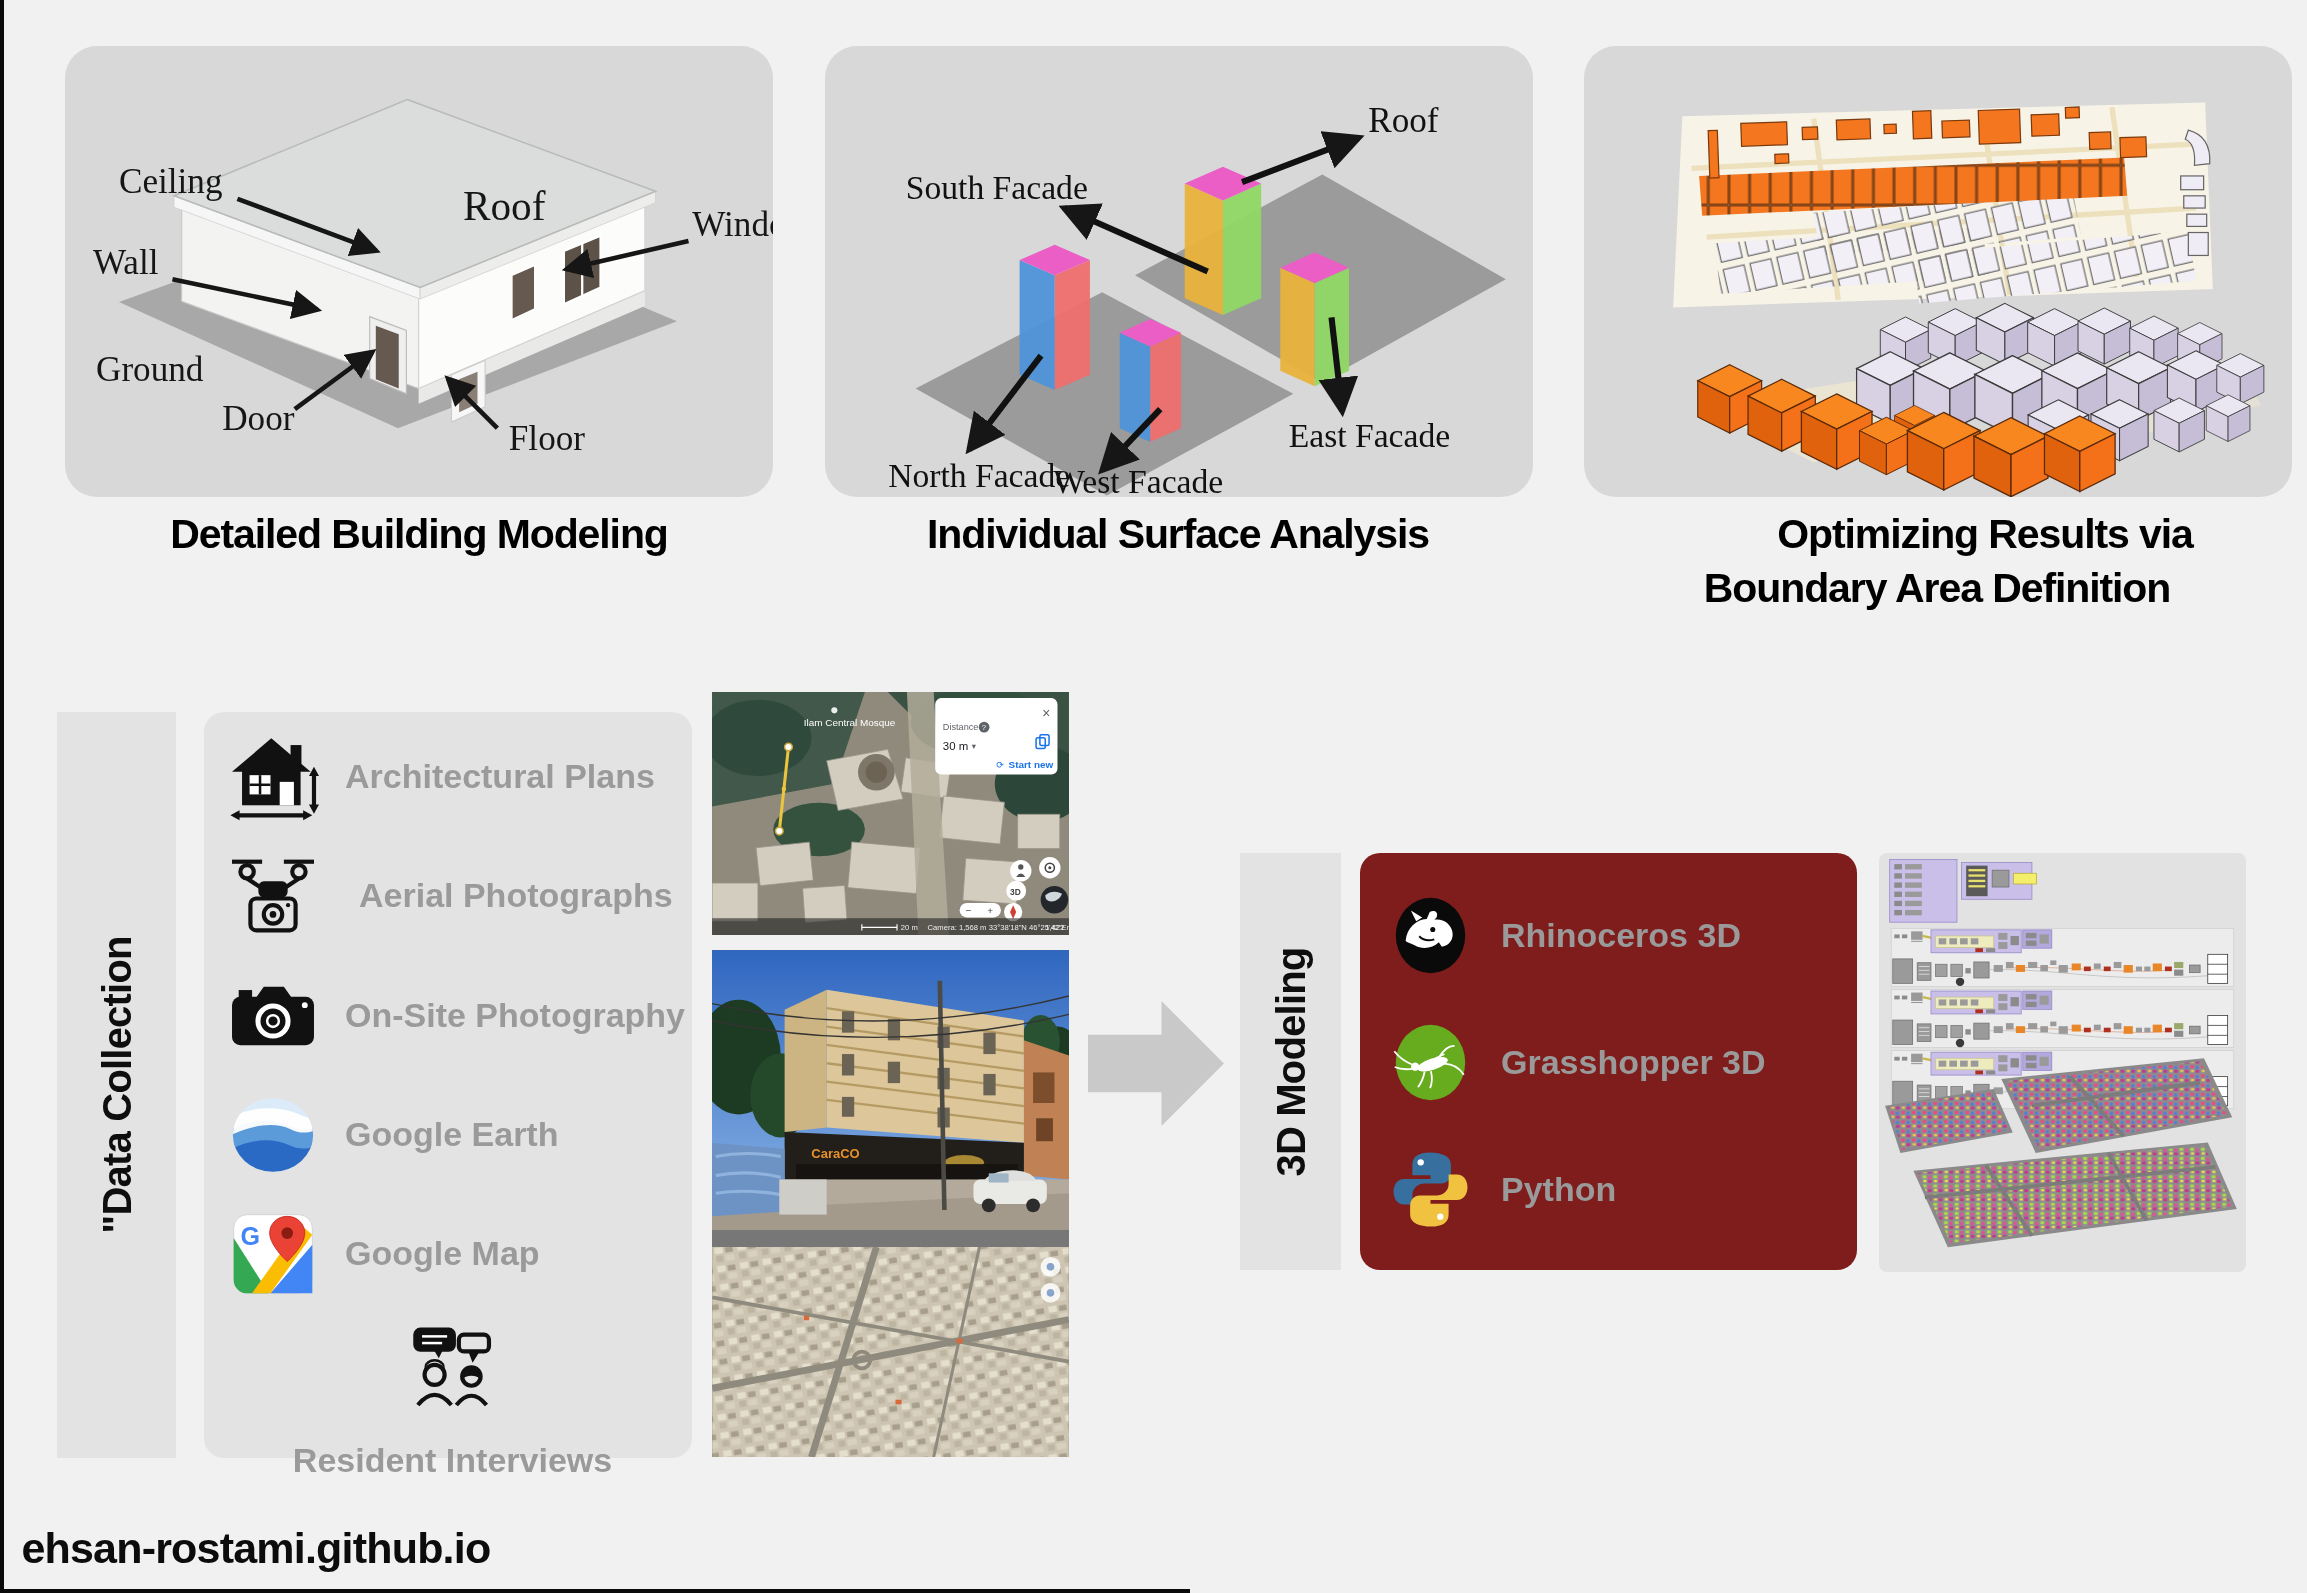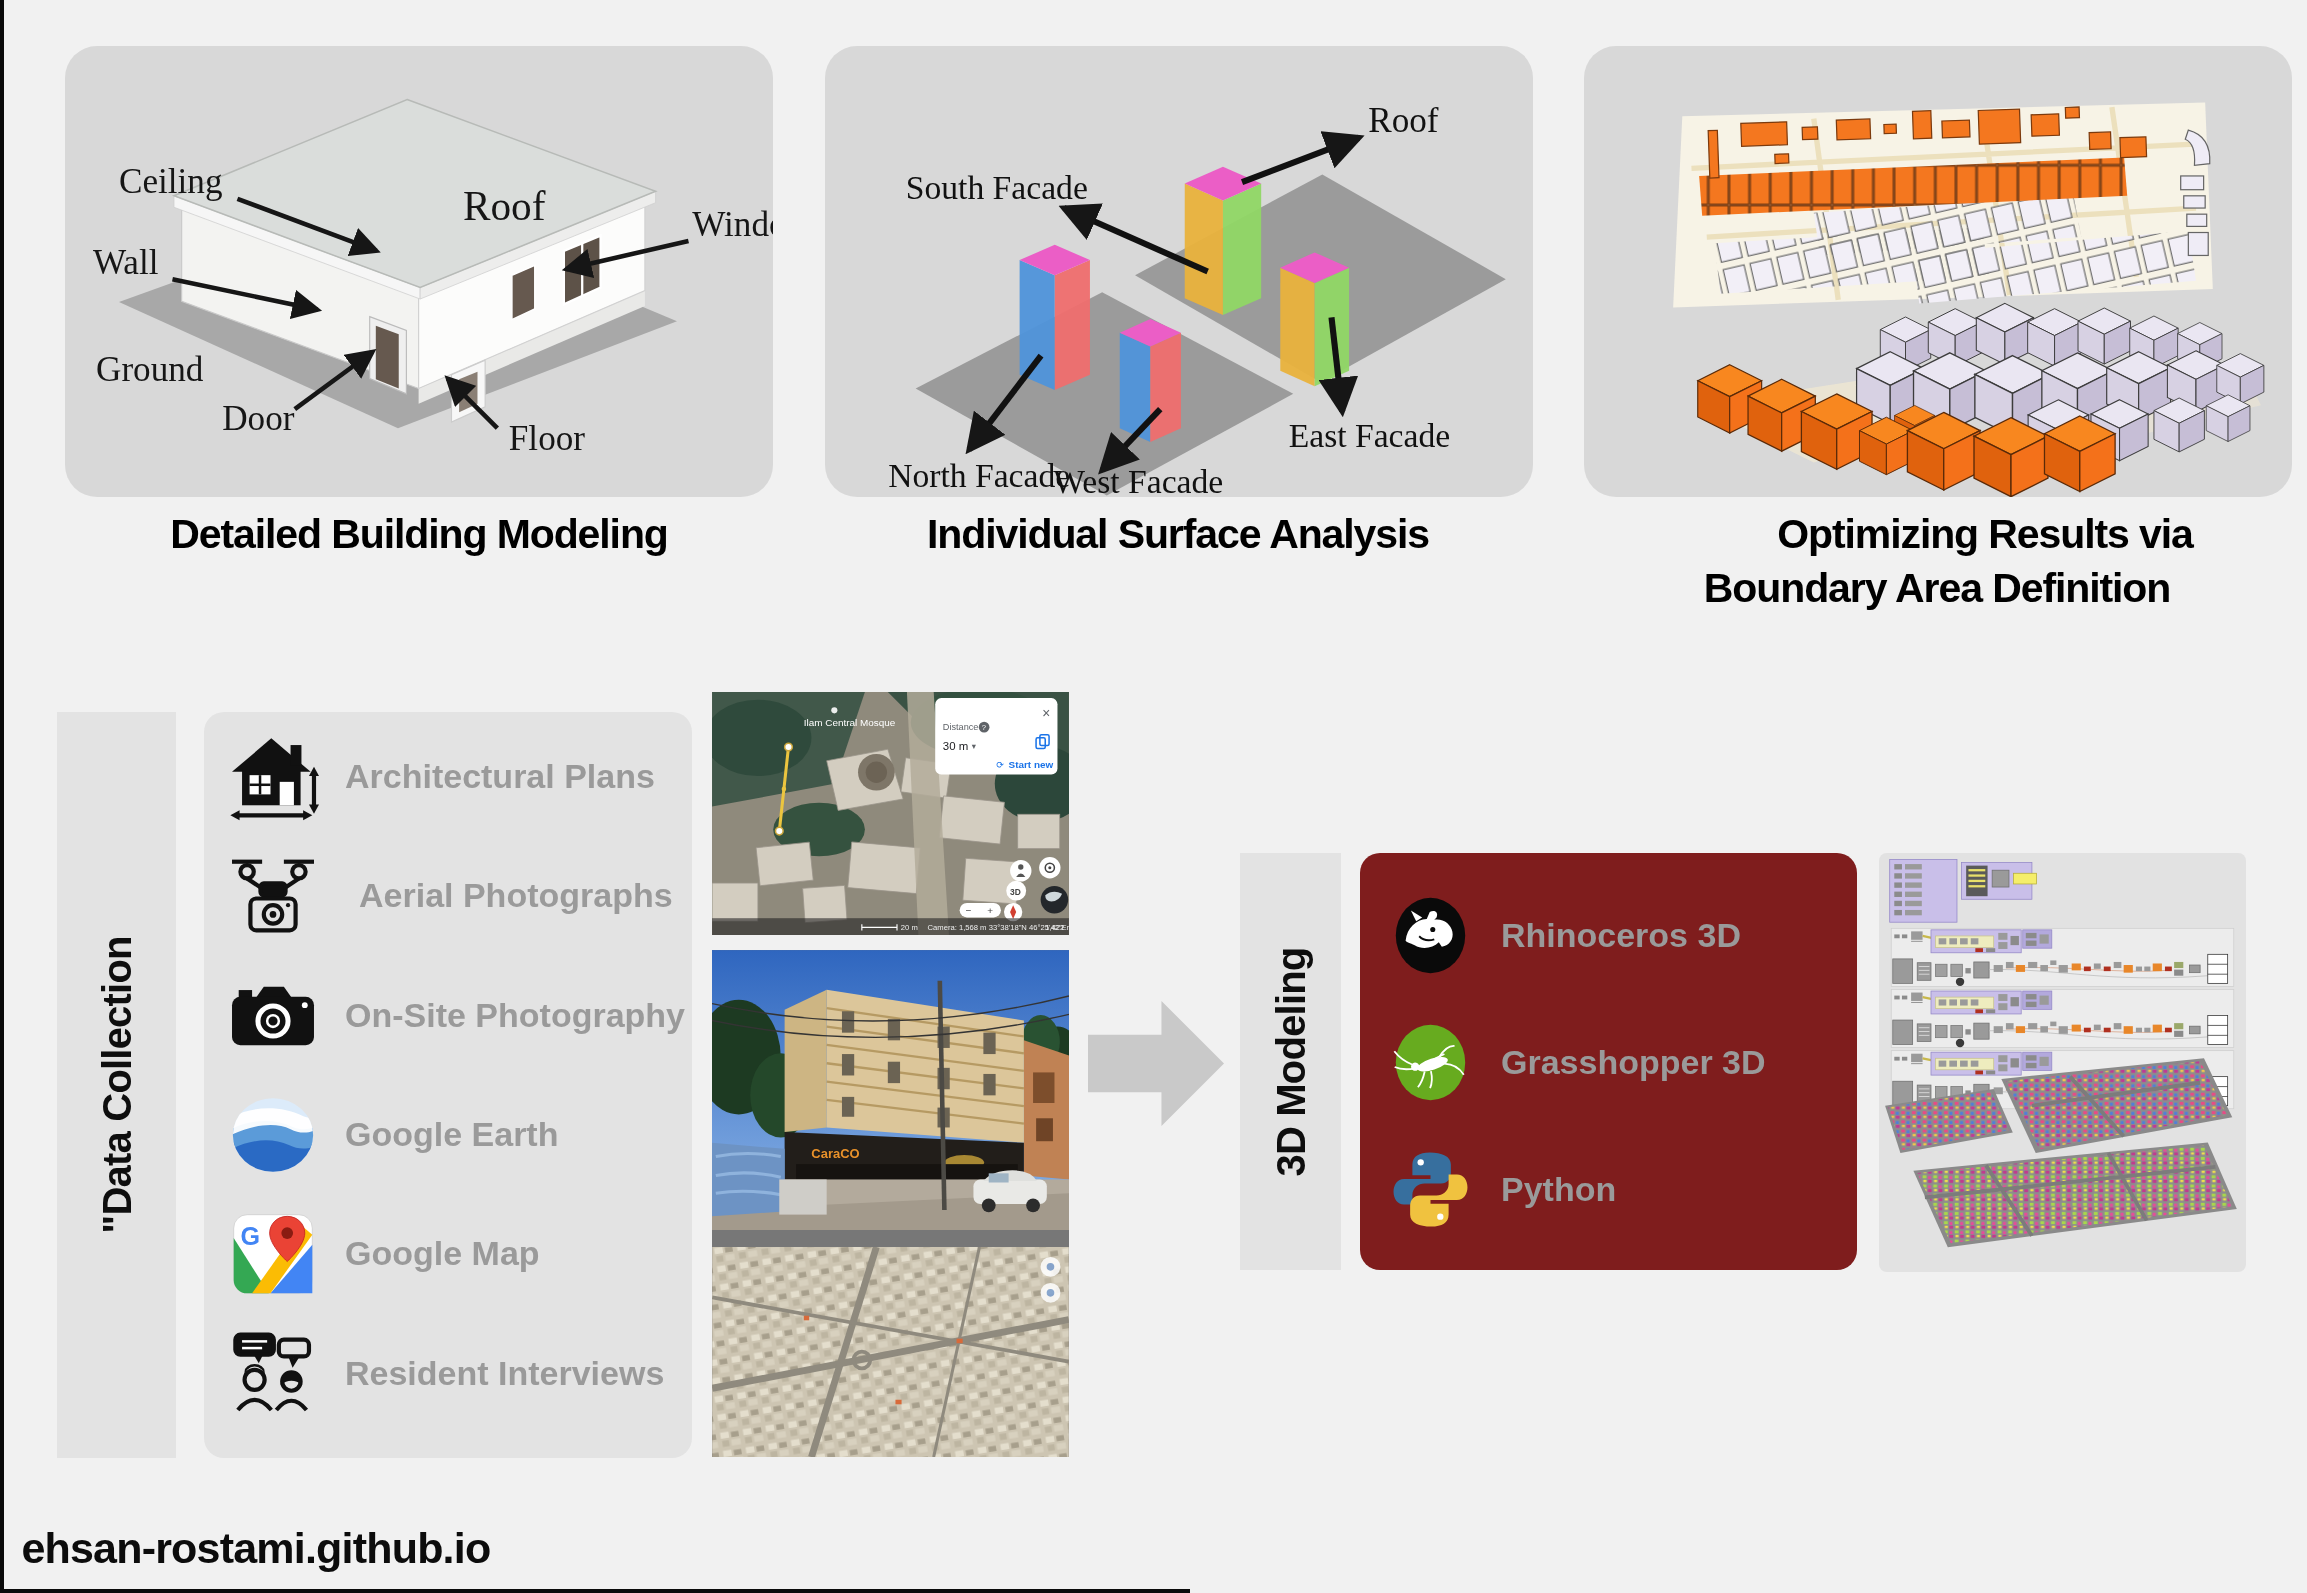--- a/index.html
+++ b/index.html
@@ -294,21 +294,21 @@
           <polygon points="52,102 102,44 102,102" fill="#4285f4"></polygon>
           <polygon points="30,102 88,20 102,32 52,102" fill="#fbbc04"></polygon>
           <text class="ui" x="16" y="44" font-size="30" font-weight="bold" fill="#4285f4">G</text>
           <path d="M72,10 c-12,0 -21,9 -21,20 c0,15 21,34 21,34 c0,0 21,-19 21,-34 c0,-11 -9,-20 -21,-20 z" fill="#ea4335" stroke="#c5221f" stroke-width="1"></path>
           <circle cx="72" cy="30" r="7" fill="#8a1c12"></circle>
         </svg>
       </span>
       <span class="lb">Google Map</span>
     </div>
 
-    <div class="row" style="left:23px;top:611px;width:451px;height:101px;gap:26px;">
+    <div class="row" style="left:23px;top:611px;width:451px;height:101px;gap:26px;flex-direction:column;">
       <span class="ic">
         <svg width="92" height="92" viewBox="0 0 110 110" fill="none" stroke="#111" stroke-width="5">
           <rect x="10" y="8" width="46" height="24" rx="6" fill="#111"></rect>
           <line x1="18" y1="16" x2="48" y2="16" stroke="#fff" stroke-width="3"></line>
           <line x1="18" y1="24" x2="42" y2="24" stroke="#fff" stroke-width="3"></line>
           <path d="M32,32 l6,10 l5,-10" fill="#111" stroke="none"></path>
           <rect x="62" y="14" width="36" height="20" rx="6"></rect>
           <path d="M84,34 l-5,8 l-3,-8" fill="none"></path>
           <circle cx="33" cy="62" r="12"></circle>
           <path d="M21,58 a12,12 0 0 1 24,0 l0,-6 a12,9 0 0 0 -24,0 z" fill="#111" stroke="none"></path>

